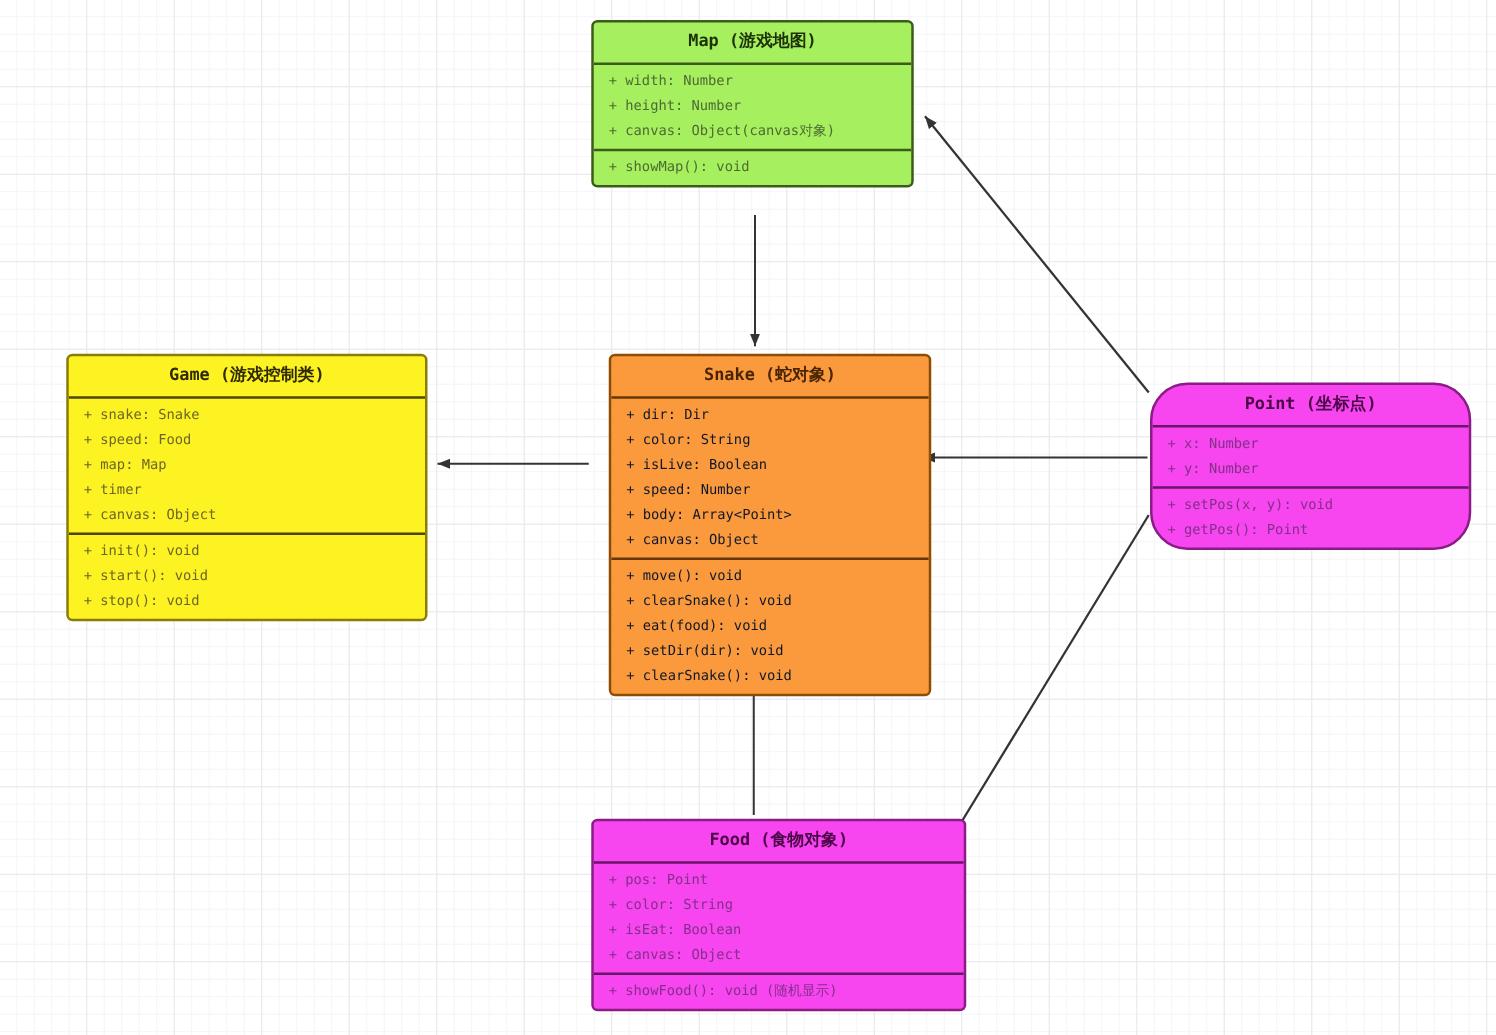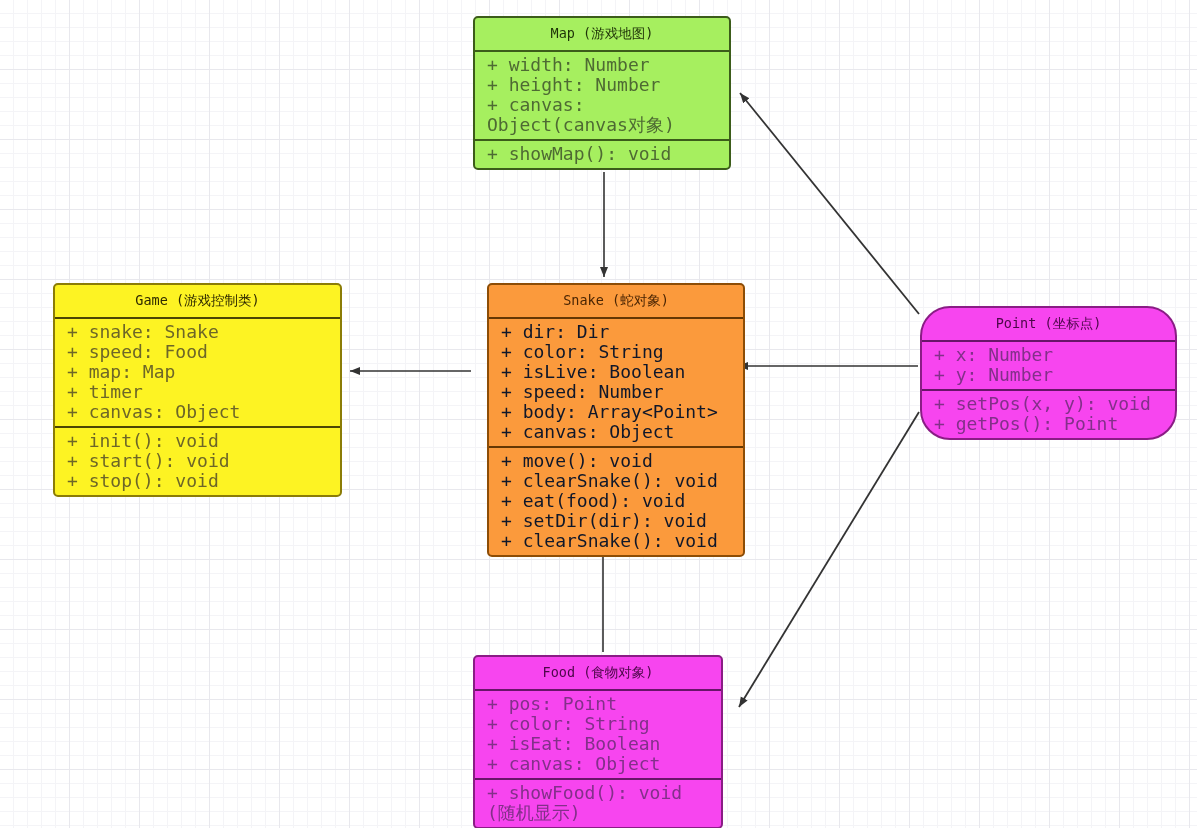--- a/index.html
+++ b/index.html
@@ -28,34 +28,34 @@
   
   .umlbox {
     position: absolute;
     box-sizing: border-box;
     border: 2px solid #333;
     border-radius: 5px;
     overflow: hidden;
   }
   .umlbox .title {
     text-align: center;
-    font-weight: normal;
+    font-weight: bold;
     font-size: 13.5px;
     padding: 8px 4px 8px 4px;
     letter-spacing: 0px;
     line-height: 1.15;
   }
   .umlbox .compartment {
     padding: 3px 0 4px 0;
   }
   .umlbox .compartment.divided {
     border-top: 2px solid #333;
   }
   .umlbox .row {
-    font-size: 18px;
+    font-size: 11px;
     line-height: 20px;
     padding: 0 6px 0 12px;
     white-space: normal;
     word-break: break-word;
   }
 
   
   .box-map {
     left: 473px; top: 16px; width: 258px;
     background: #a6ef5f;
@@ -91,21 +91,21 @@
     background: #f745ef;
     border-color: #8a1d85;
     border-radius: 30px;
   }
   .box-point .title { color: #4b0748; }
   .box-point .compartment.divided { border-top-color: #691569; }
   .box-point .row { color: #83308a; }
 
   
   .box-food {
-    left: 473px; top: 655px; width: 250px;
+    left: 473px; top: 655px; width: 300px;
     background: #f745ef;
     border-color: #8a1d85;
   }
   .box-food .title { color: #4b0748; }
   .box-food .compartment.divided { border-top-color: #691569; }
   .box-food .row { color: #83308a; }
 
   
   #edges {
     position: absolute;

